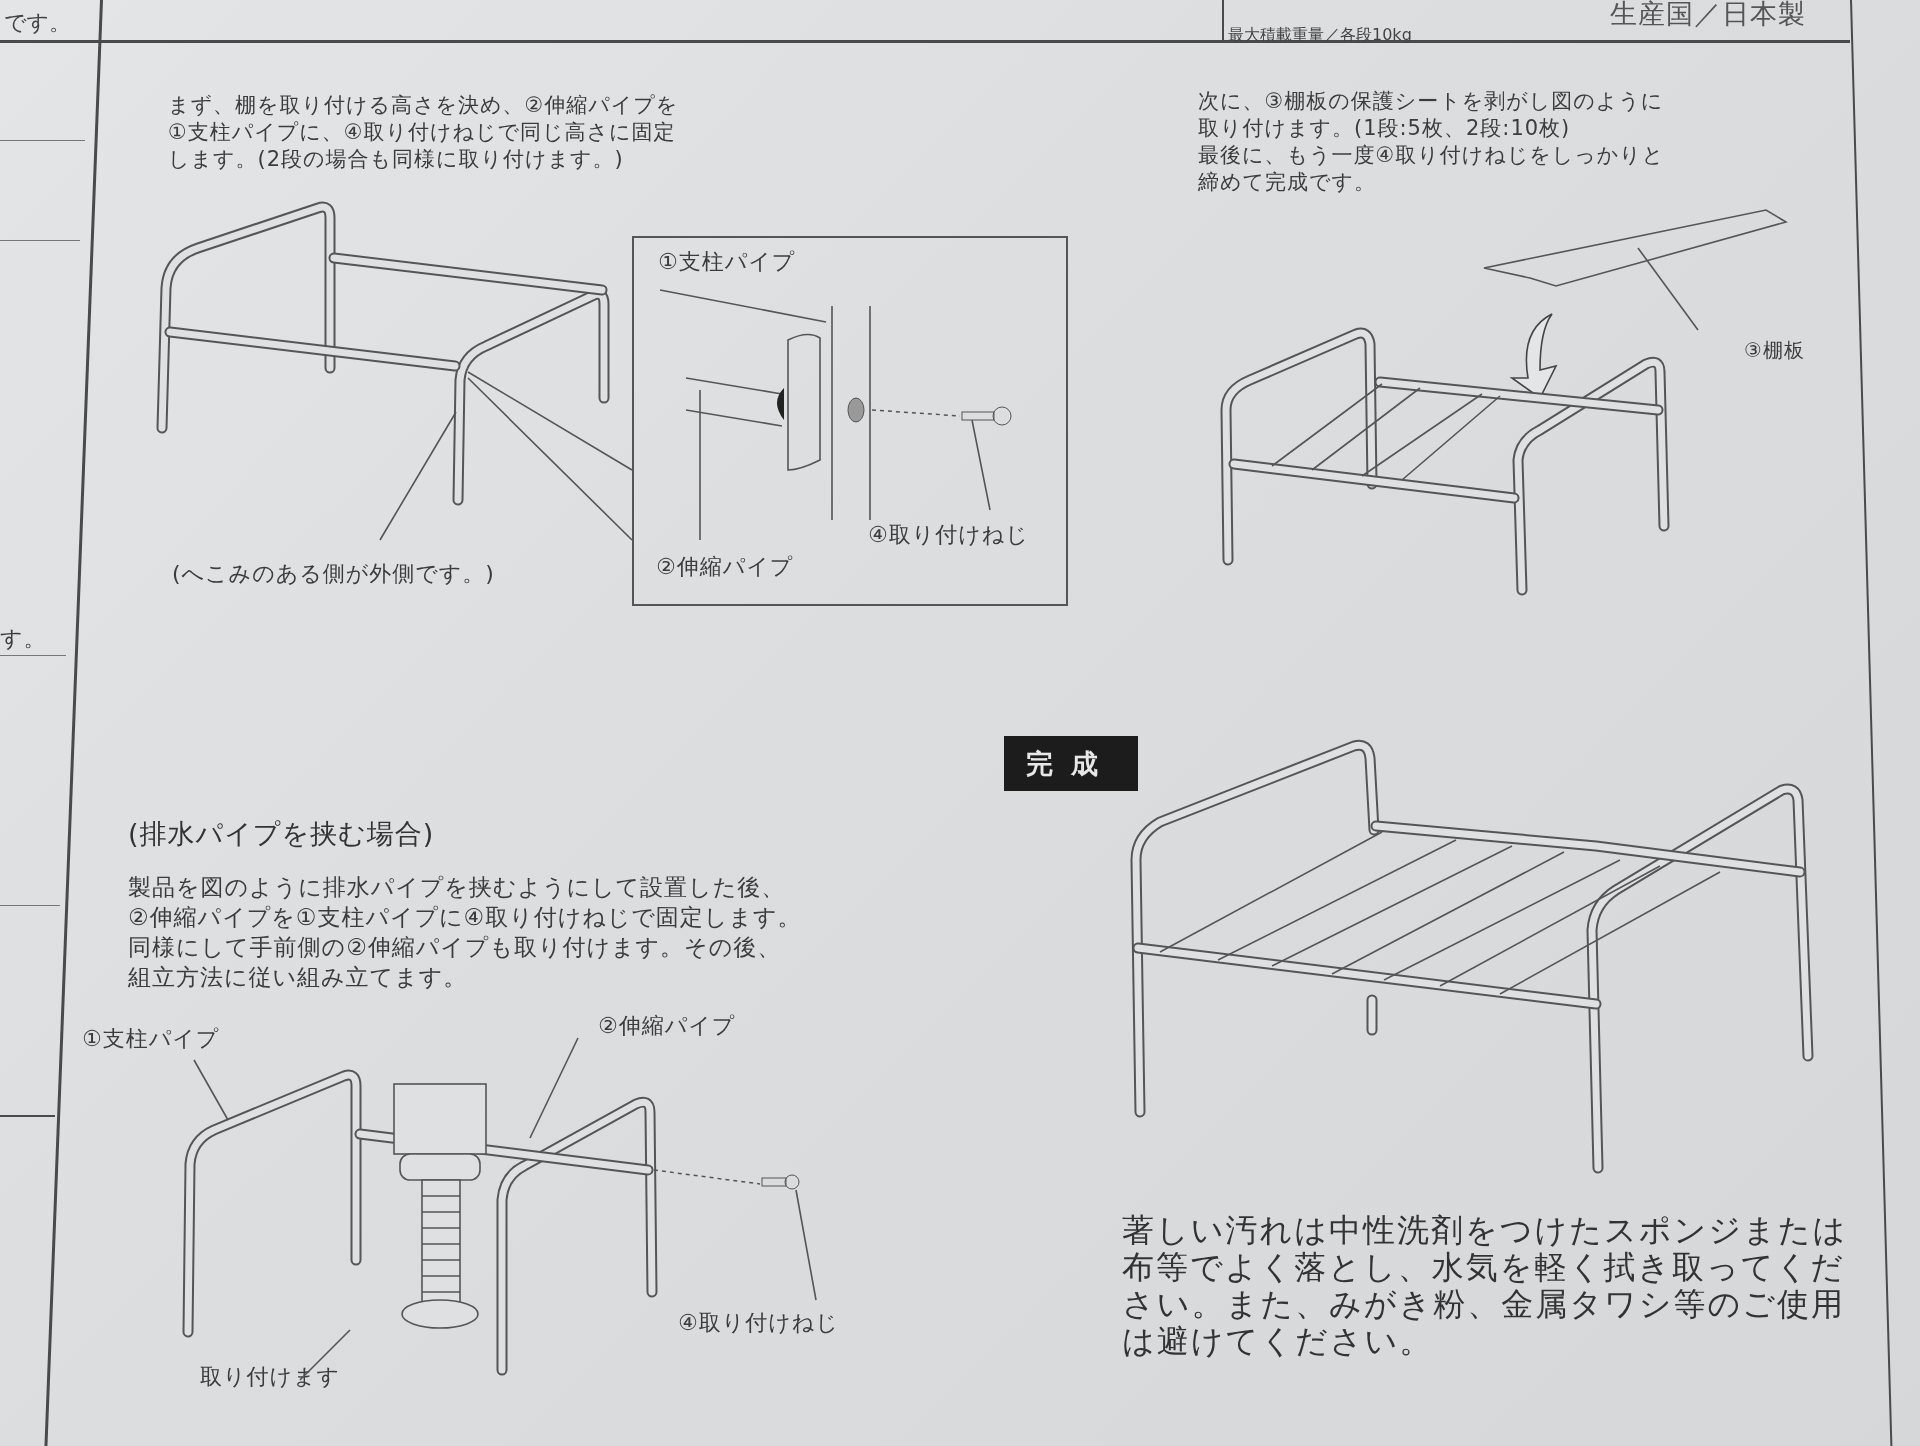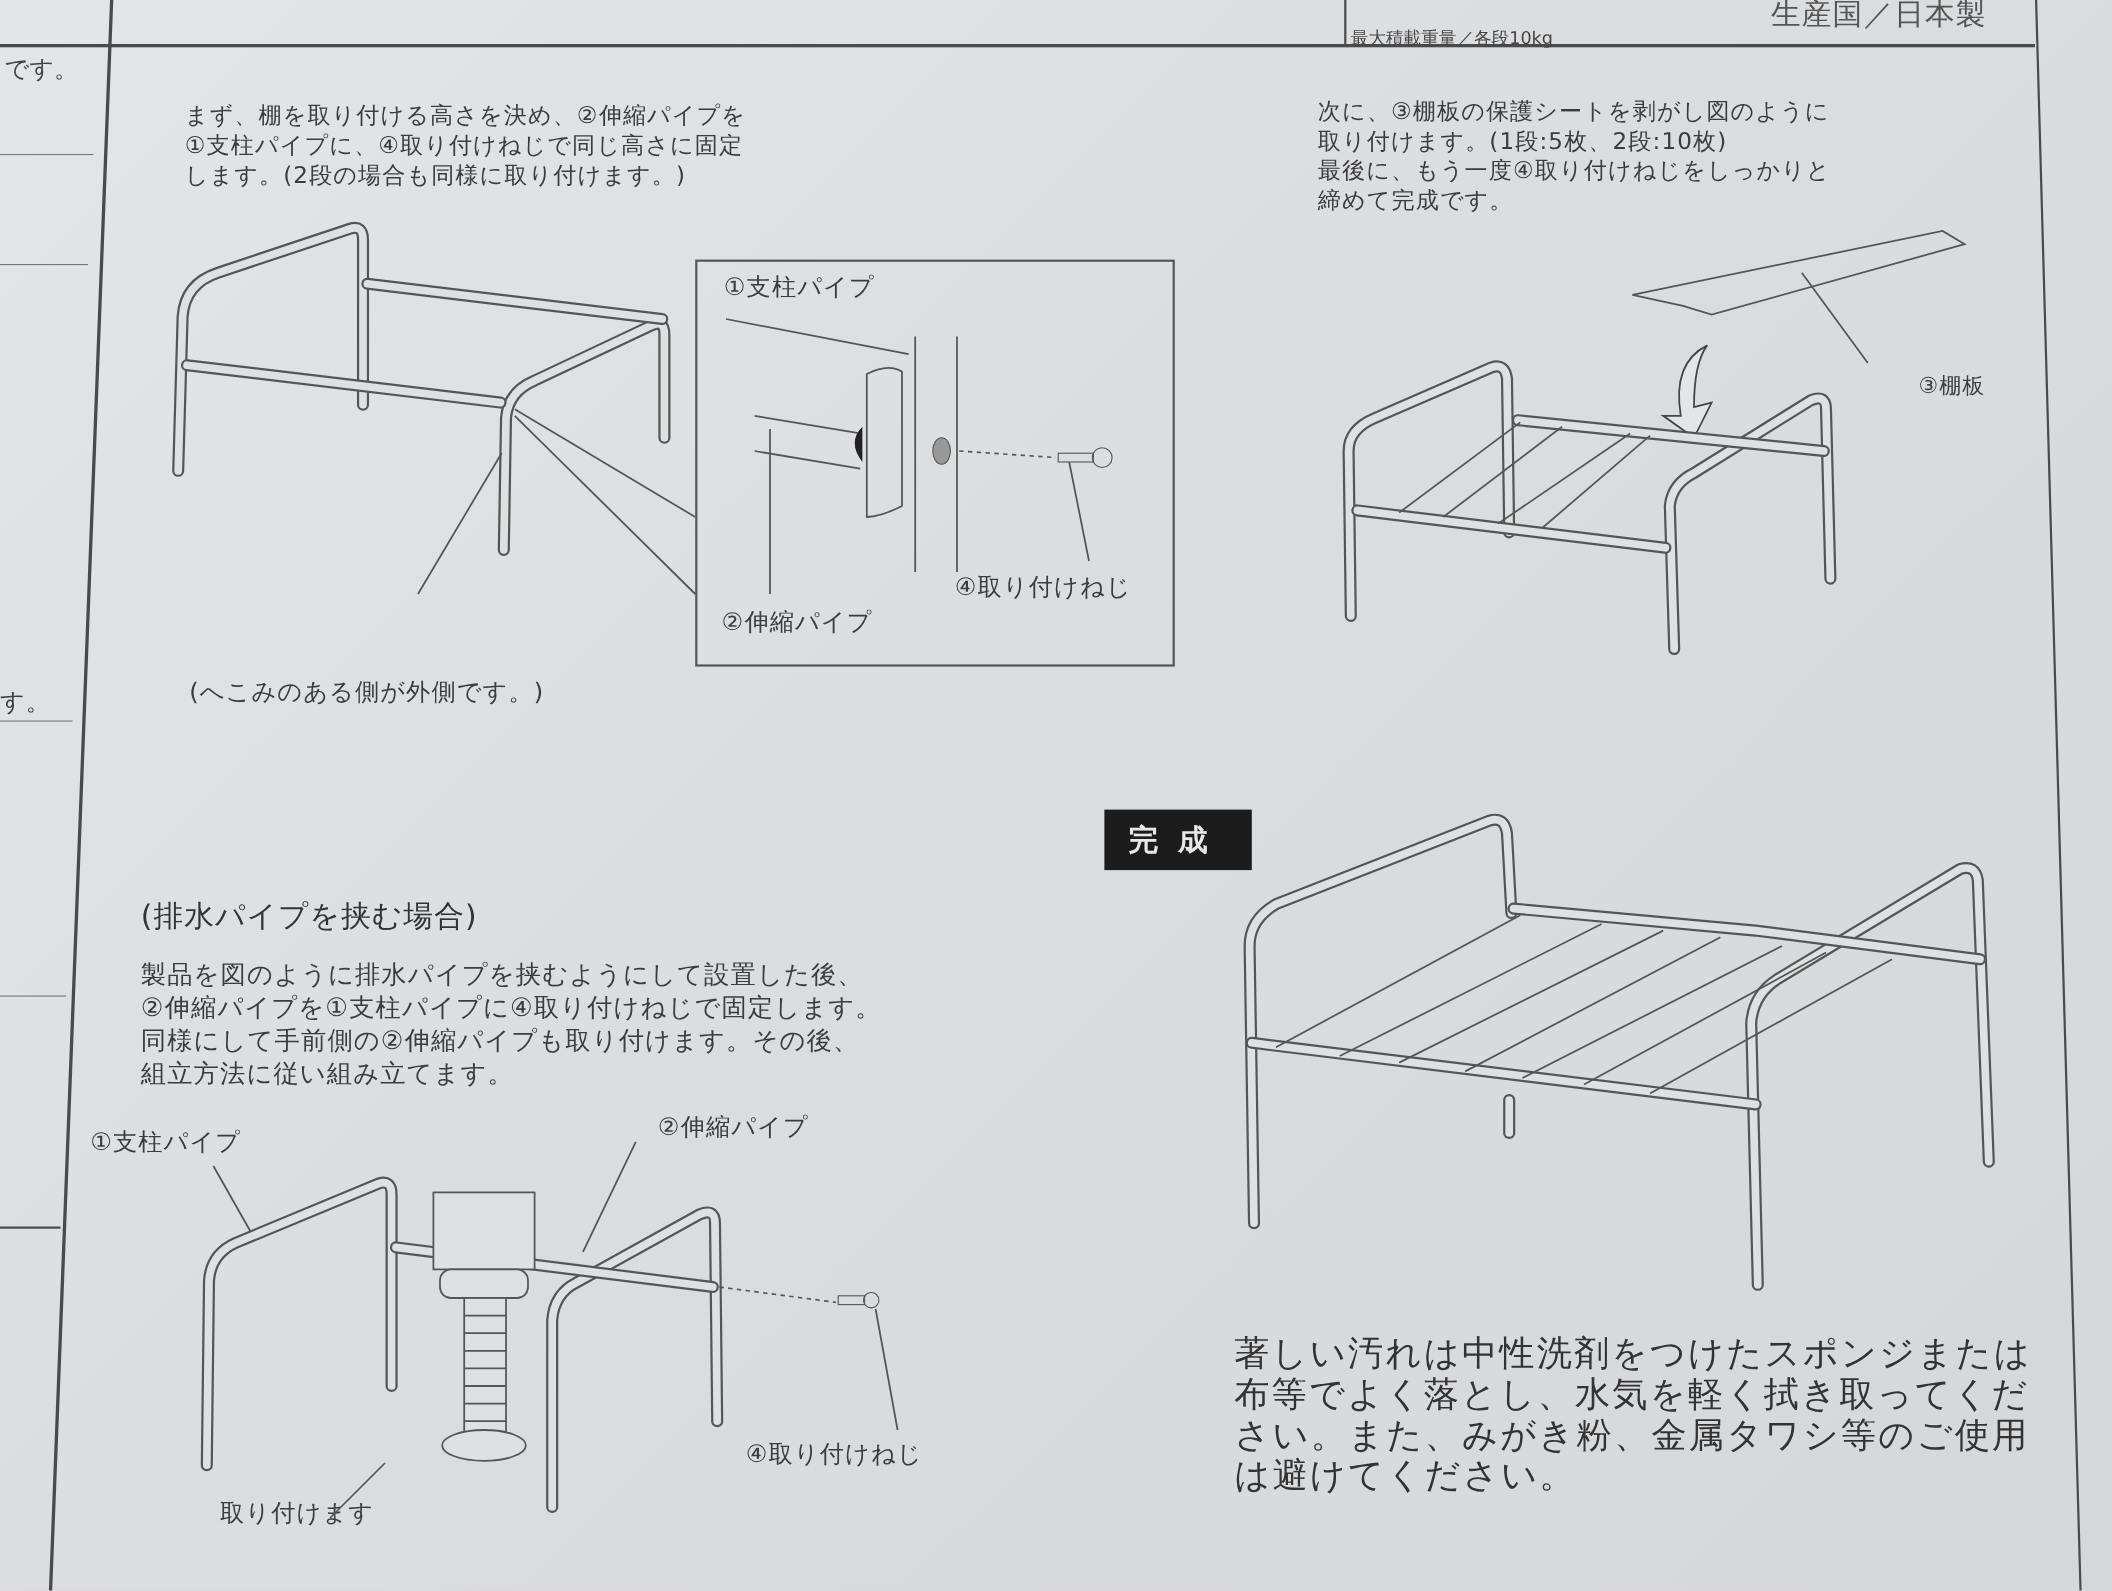--- a/index.html
+++ b/index.html
@@ -42,29 +42,29 @@
   <div class="rule" style="left:0;top:40px;width:1850px;height:3px;"></div>
   <div class="rule" style="left:100px;top:0;width:3px;height:1446px;transform:skewX(-2.2deg);transform-origin:top;"></div>
   <div class="rule" style="left:1850px;top:0;width:2px;height:1446px;transform:skewX(1.6deg);transform-origin:top;"></div>
   <div class="rule" style="left:1222px;top:0;width:2px;height:40px;"></div>
   <div class="rule thin" style="left:0;top:140px;width:85px;height:1px;"></div>
   <div class="rule thin" style="left:0;top:240px;width:80px;height:1px;"></div>
   <div class="rule thin" style="left:0;top:655px;width:66px;height:1px;"></div>
   <div class="rule thin" style="left:0;top:905px;width:60px;height:1px;"></div>
   <div class="rule" style="left:0;top:1115px;width:55px;height:2px;"></div>
 
-  <div class="txt hdr-small" style="left:4px;top:12px;font-size:22px;margin-top:41px;">です。</div>
+  <div class="txt hdr-small" style="left:4px;top:12px;font-size:22px;">です。</div>
   <div class="txt hdr-small" style="left:1228px;top:27px;">最大積載重量／各段10kg</div>
   <div class="txt hdr-big" style="left:1610px;top:0px;">生産国／日本製</div>
   <div class="txt label" style="left:0;top:628px;">す。</div>
 
   <div class="txt step" style="left:168px;top:92px;">まず、棚を取り付ける高さを決め、②伸縮パイプを
 ①支柱パイプに、④取り付けねじで同じ高さに固定
 します。(2段の場合も同様に取り付けます。)</div>
-  <div class="txt label" style="left:172px;top:584px;margin-top:35px;">(へこみのある側が外側です。)</div>
+  <div class="txt label" style="left:172px;top:528px;margin-top:35px;">(へこみのある側が外側です。)</div>
 
   <div style="position:absolute;left:632px;top:236px;width:432px;height:366px;border:2px solid #555;"></div>
   <div class="txt label" style="left:658px;top:251px;">①支柱パイプ</div>
   <div class="txt label" style="left:656px;top:556px;">②伸縮パイプ</div>
   <div class="txt label" style="left:868px;top:524px;">④取り付けねじ</div>
 
   <div class="txt step" style="left:1198px;top:88px;">次に、③棚板の保護シートを剥がし図のように
 取り付けます。(1段:5枚、2段:10枚)
 最後に、もう一度④取り付けねじをしっかりと
 締めて完成です。</div>

